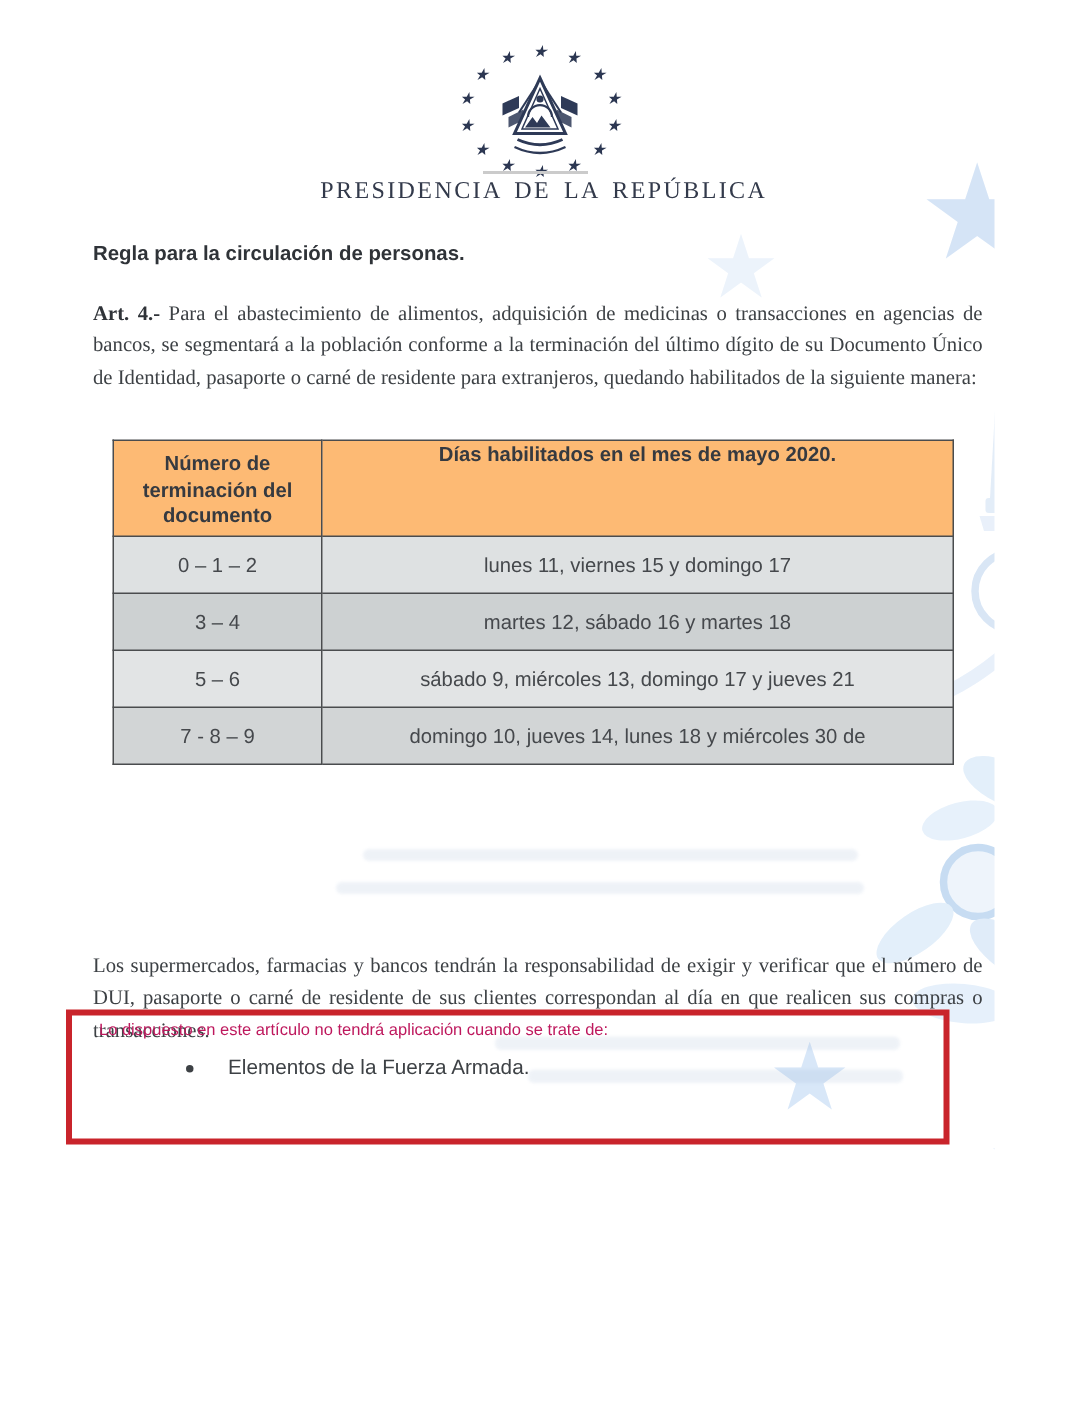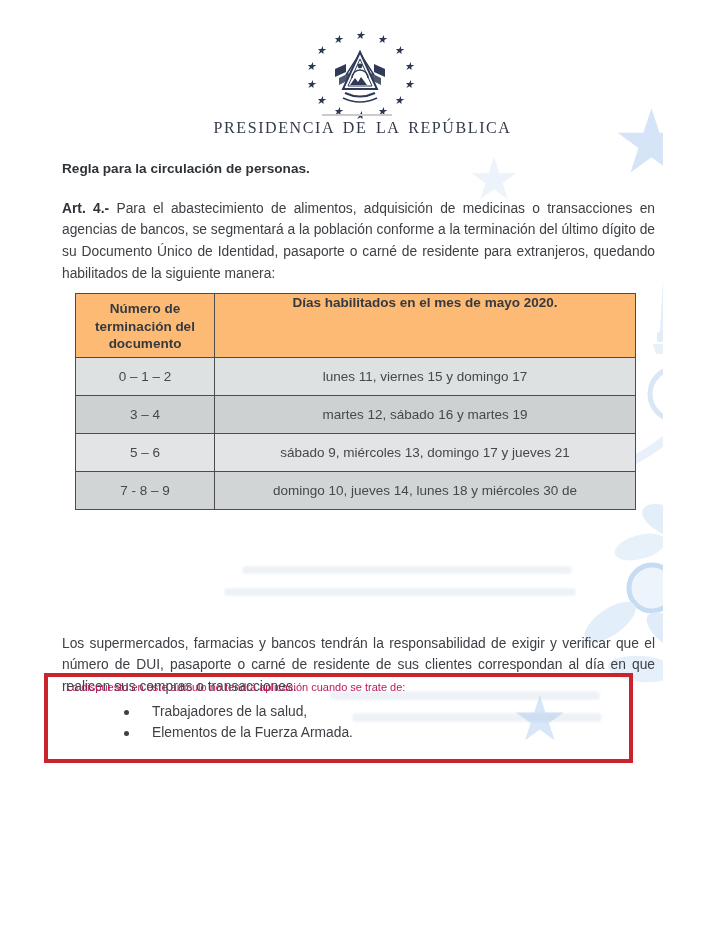--- a/index.html
+++ b/index.html
@@ -20,21 +20,21 @@
   .emblem-rule{position:absolute;top:114px;left:322px;width:70px;height:2px;background:#cbcbcb;z-index:2;}
   .org-title{
     position:absolute;top:119px;left:0;width:715px;text-align:center;z-index:2;
     font-family:"Liberation Serif",serif;font-size:16px;letter-spacing:1.6px;word-spacing:3px;
     color:#333a4b;transform:translateX(5px);
   }
   
   .doc-heading{position:absolute;left:62px;top:161px;width:593px;z-index:2;
     font-size:13.6px;font-weight:bold;color:#2f3338;}
   .para{position:absolute;left:62px;width:593px;z-index:2;text-align:justify;
-    font-size:13.8px;line-height:21.6px;color:#3d4145;}
+    font-size:13.8px;line-height:21.6px;color:#3d4145;font-family:Liberation Serif, serif;}
   .p-art{top:184px;}
   .p-dui{top:546px;}
   .p-super{top:619px;}
   .bold-label{font-weight:bold;color:#2f3338;}
   
   .sched{position:absolute;left:75px;top:293px;z-index:2;border-collapse:collapse;width:561px;
     font-size:13.5px;color:#45484c;}
   .sched td{border:1.6px solid #4a4c4e;text-align:center;padding:0 8px;}
   .sched .hrow td{font-weight:bold;color:#363a40;}
   .sched .hrow{height:64px;}
@@ -139,37 +139,36 @@
       <tr class="hrow">
         <td class="h1 bg-h">Número de terminación del documento</td>
         <td class="h2 bg-h">Días habilitados en el mes de mayo 2020.</td>
       </tr>
       <tr class="drow">
         <td class="bg-1">0 – 1 – 2</td>
         <td class="bg-1">lunes 11, viernes 15 y domingo 17</td>
       </tr>
       <tr class="drow">
         <td class="bg-2">3 – 4</td>
-        <td class="bg-2">martes 12, sábado 16 y martes 19</td>
+        <td class="bg-2">martes 12, sábado 16 y martes 18</td>
       </tr>
       <tr class="drow">
         <td class="bg-3">5 – 6</td>
         <td class="bg-3">sábado 9, miércoles 13, domingo 17 y jueves 21</td>
       </tr>
       <tr class="drow">
         <td class="bg-4">7 - 8 – 9</td>
         <td class="bg-4">domingo 10, jueves 14, lunes 18 y miércoles 30 de</td>
       </tr>
     </tbody>
   </table>
 
 
   <p class="para p-super">Los supermercados, farmacias y bancos tendrán la responsabilidad de exigir y verificar que el número de DUI, pasaporte o carné de residente de sus clientes correspondan al día en que realicen sus compras o transacciones.</p>
 
   <div class="alert-box">
     <div class="alert-intro">Lo dispuesto en este artículo no tendrá aplicación cuando se trate de:</div>
     <ul class="alert-list">
-      <li>Trabajadores de la salud,</li>
       <li>Elementos de la Fuerza Armada.</li>
     </ul>
   </div>
 
 </div>
 
 </body></html>

